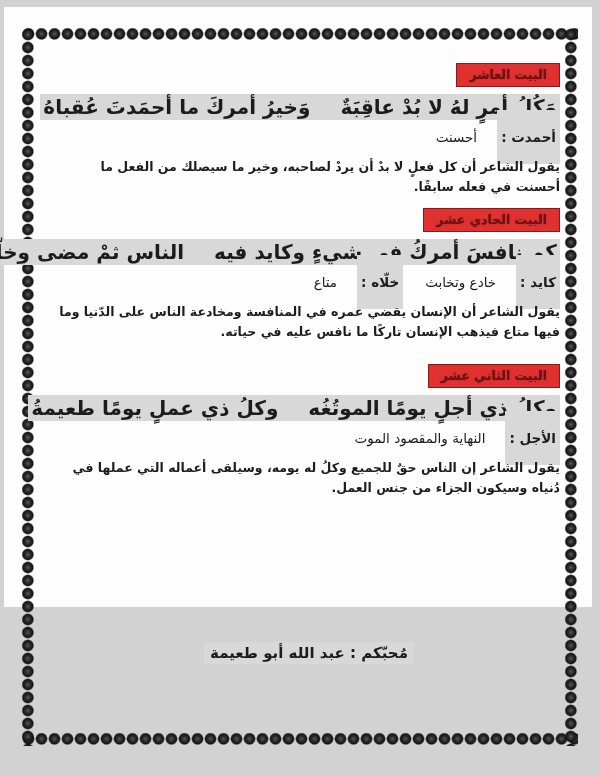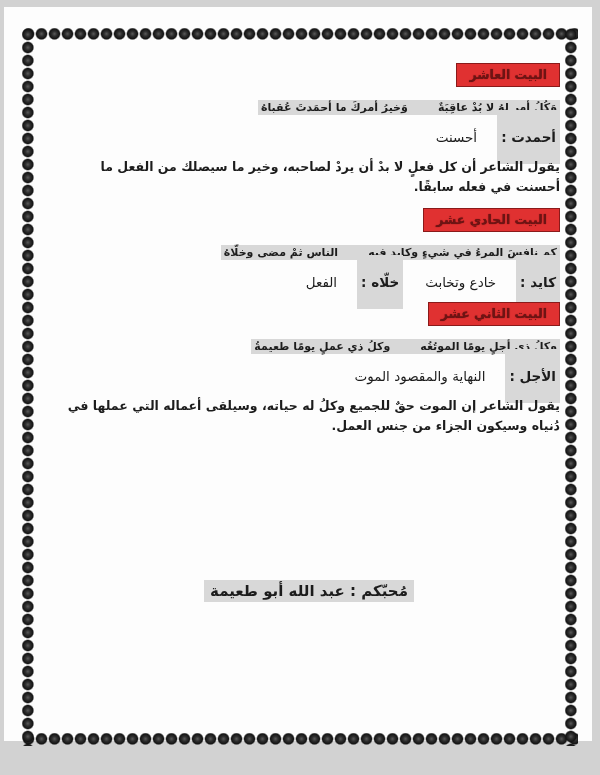--- a/index.html
+++ b/index.html
@@ -8,21 +8,21 @@
     --page-bg:#fdfdfd; --photo-edge:#d2d2d2;
   }
   *{margin:0;padding:0;box-sizing:border-box;}
   html,body{width:600px;height:775px;overflow:hidden;}
   body{
     background:var(--photo-edge,#d2d2d2);
     font-family:"DejaVu Sans", sans-serif;
     position:relative;
   }
   .page{
-    position:absolute; left:4px; top:7px; width:588px; height:734px;
+    position:absolute; left:4px; top:7px; width:588px; height:600px;
     background:var(--page-bg,#fdfdfd);
   }
   
   .bead{position:absolute;}
   .bead-h{
     height:13px;
     background-image:radial-gradient(circle at 50% 45%, #5a5a5a 0px, #2e2e2e 2.5px, var(--bead,#141414) 5px, rgba(0,0,0,0) 6.4px);
     background-size:13px 13px; background-repeat:repeat-x;
   }
   .bead-v{
@@ -44,21 +44,21 @@
     background:var(--badge-bg,#e03131);
     color:var(--badge-text,#6e1414);
     border:1.5px solid var(--badge-border,#8a1a1a);
     font-size:12.5px; font-weight:700;
     padding:3px 12px 4px 12px;
     letter-spacing:.3px;
     text-shadow:0 0 1px rgba(60,0,0,.8);
     margin-bottom:10px;
   }
   .verse{
-    font-size:11px; font-weight:700; line-height:21px; margin-bottom:9px;
+    font-size:20px; font-weight:700; line-height:21px; margin-bottom:9px;
     white-space:nowrap;
   }
   .verse .hl{background:var(--highlight,#d8d8d8); padding:1px 3px;}
   .hemi-gap{display:inline-block; width:30px;}
   .defs{font-size:13.5px; line-height:21px; margin-bottom:9px;}
   .defs .term{font-weight:700; background:var(--highlight,#d8d8d8); padding:19px 4px;}
   .defs .meaning{font-weight:400; padding-right:20px;}
   .def-gap{display:inline-block; width:22px;}
   .expl{
     font-size:12.5px; font-weight:700; line-height:20px;
@@ -90,36 +90,37 @@
       </div>
       <div class="defs">
         <span class="term">أحمدت :</span><span class="meaning">أحسنت</span>
       </div>
       <p class="expl">يقول الشاعر أن كل فعلٍ لا بدْ أن يردْ لصاحبه، وخير ما سيصلك من الفعل ما أحسنت في فعله سابقًا.</p>
     </section>
 
     <section class="sec sec-2">
       <div class="badge">البيت الحادي عشر</div>
       <div class="verse">
-        <span class="hl"><span>كم نافسَ المرءُ في شيءٍ وكايد فيه</span><span class="hemi-gap"></span><span>الناس ثمْ مضى وخلّاهُ</span></span>
+        <span class="hl"><span>كم نافسَ أمركُ في شيءٍ وكايد فيه</span><span class="hemi-gap"></span><span>الناس ثمْ مضى وخلّاهُ</span></span>
       </div>
       <div class="defs">
-        <span class="term">كايد :</span><span class="meaning">خادع وتخابث</span><span class="def-gap"></span><span class="term">خلّاه :</span><span class="meaning">الفعل</span>
+        <span class="term">كايد :</span><span class="meaning">خادع وتخابث</span><span class="def-gap"></span><span class="term">خلّاه :</span><span class="meaning">متاع</span>
       </div>
+      <p class="expl">يقول الشاعر أن الإنسان يقضي عمره في المنافسة ومخادعة الناس على الدّنيا وما فيها متاع فيذهب الإنسان تاركًا ما نافس عليه في حياته.</p>
     </section>
 
     <section class="sec sec-3">
       <div class="badge">البيت الثاني عشر</div>
       <div class="verse">
         <span class="hl"><span>وكلُ ذي أجلٍ يومًا الموتُغُه</span><span class="hemi-gap"></span><span>وكلُ ذي عملٍ يومًا طعيمةُ</span></span>
       </div>
       <div class="defs">
         <span class="term">الأجل :</span><span class="meaning">النهاية والمقصود الموت</span>
       </div>
-      <p class="expl">يقول الشاعر إن الموت حقٌ للجميع وكلُ له حياته، وسيلقى أعماله التي عملها في دُنياه وسيكون الجزاء من جنس العمل.</p>
+      <p class="expl">يقول الشاعر إن الناس حقٌ للجميع وكلُ له يومه، وسيلقى أعماله التي عملها في دُنياه وسيكون الجزاء من جنس العمل.</p>
     </section>
 
     <div class="signature">
       <span class="hl">مُحبّكم : عبد الله أبو طعيمة</span>
     </div>
 
   </div>
 </div>
 
 </body></html>

